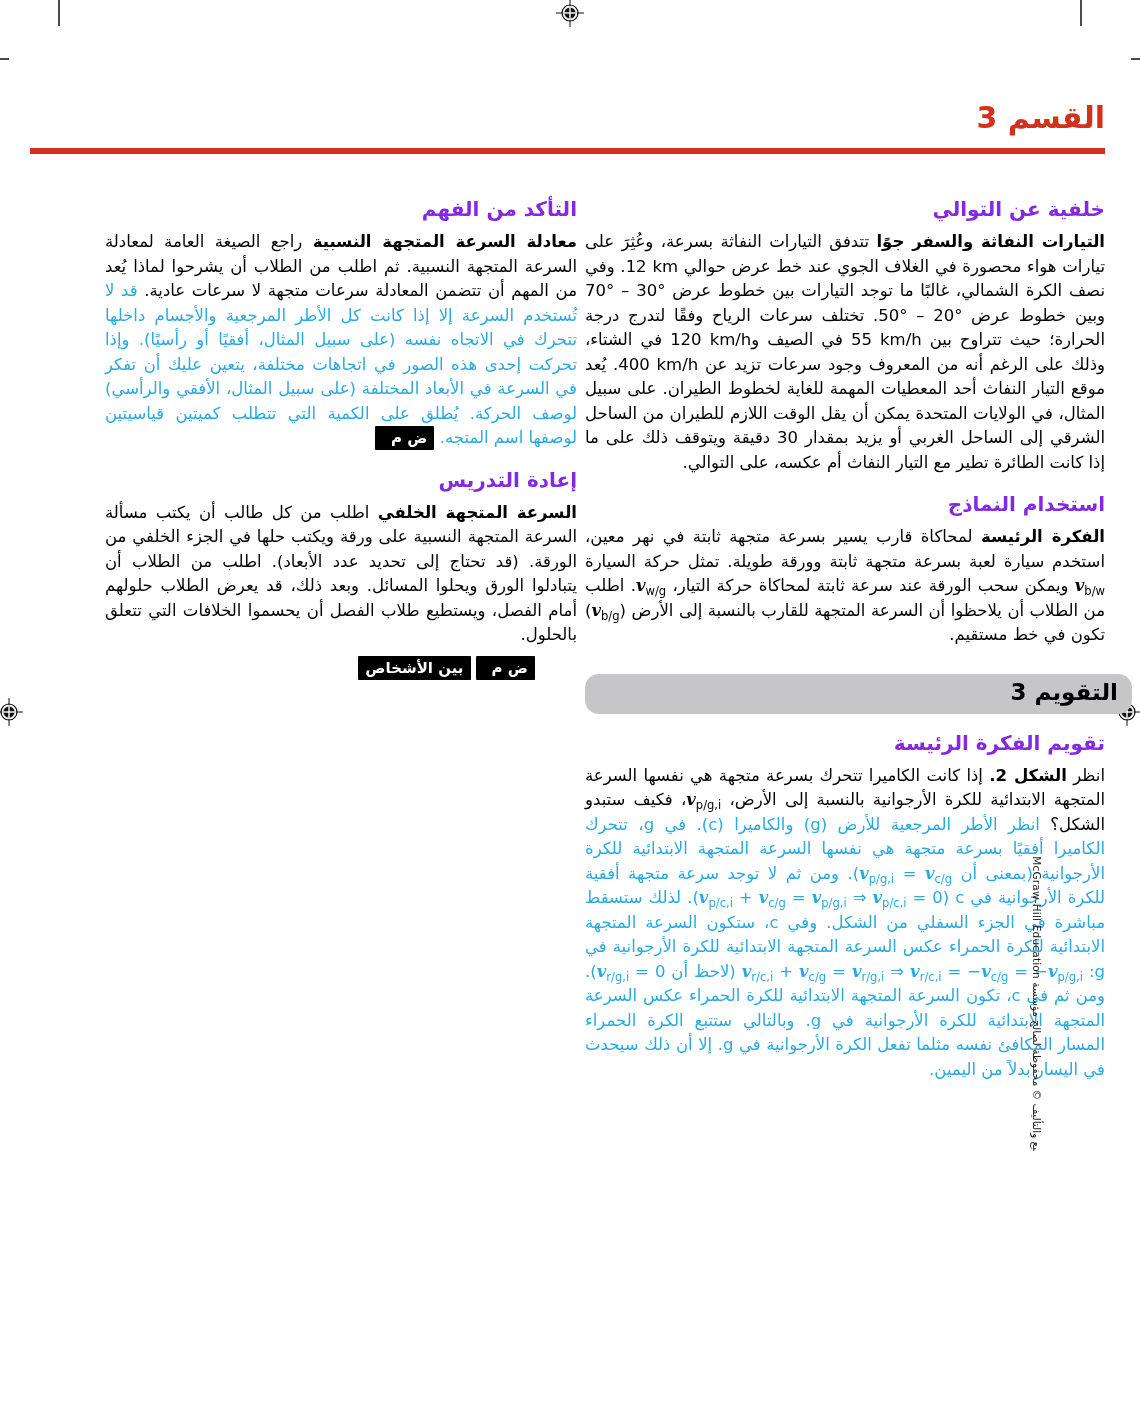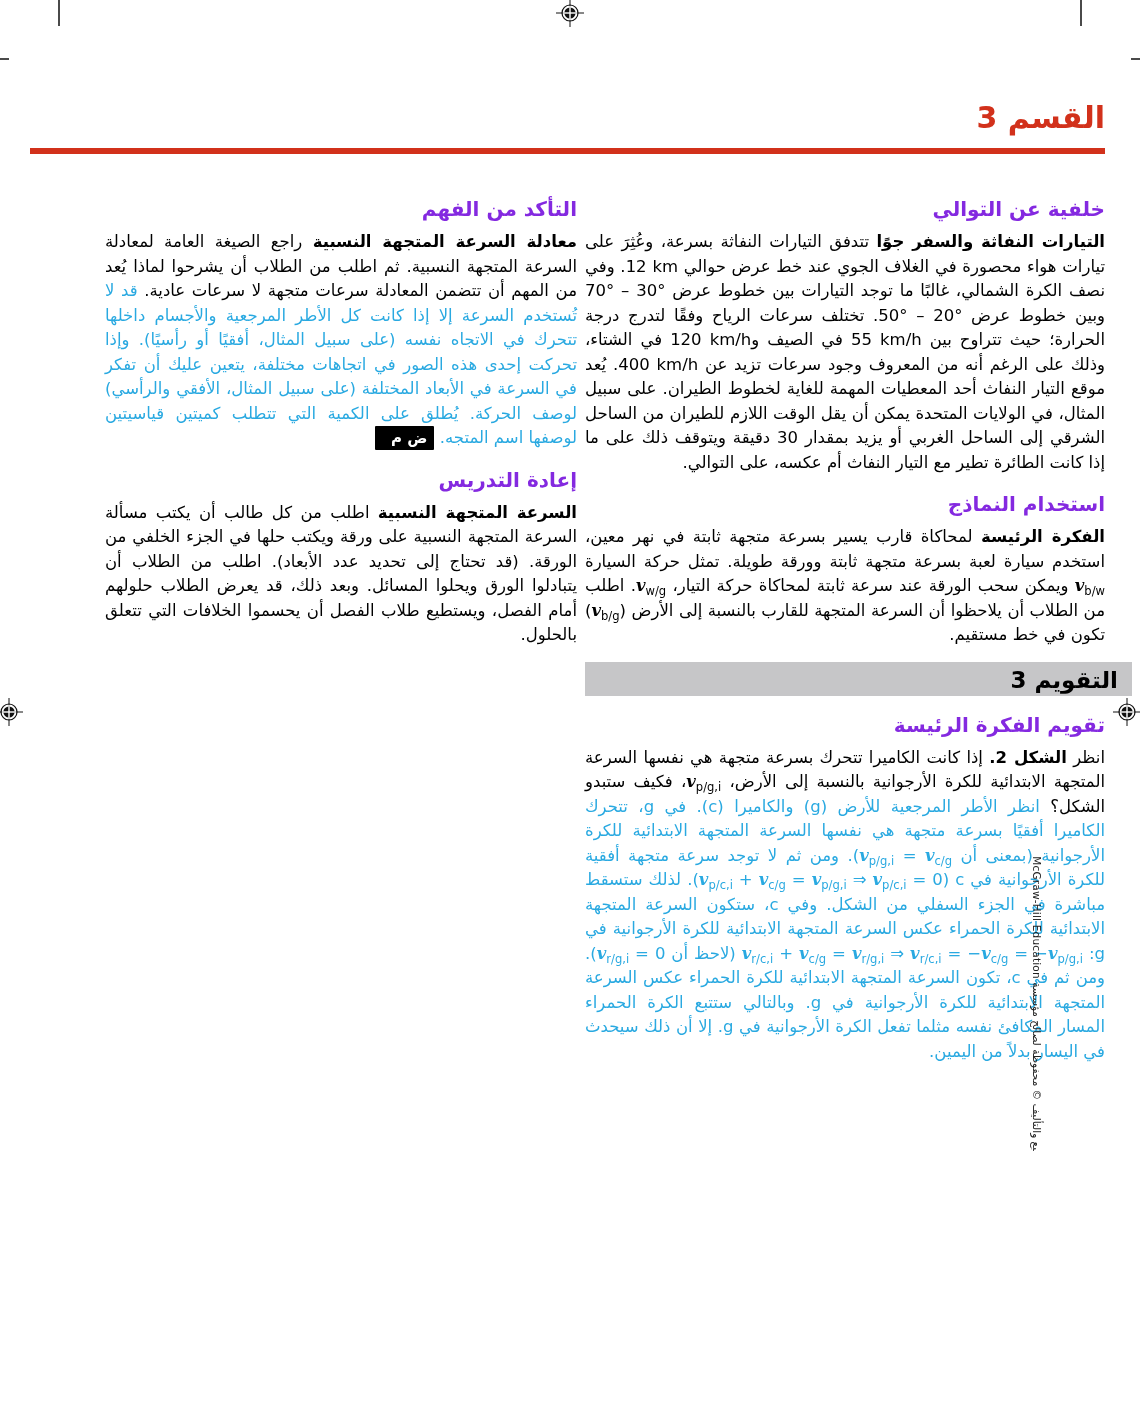--- a/index.html
+++ b/index.html
@@ -27,22 +27,22 @@
   .para{font-size:16.5px;line-height:24.5px;margin:0 0 8px 0;}
   .seg-bold{font-weight:bold;}
   .eq{white-space:nowrap;}
   sub{font-size:0.7em;line-height:0;}
   .var{font-style:italic;font-weight:bold;font-family:"DejaVu Serif",serif;}
   .seg-badge-red,.seg-badge-black{
     display:inline-block;color:#fff;font-weight:bold;font-size:15px;
     line-height:22px;padding:1px 7px;border-radius:1px;
   }
   .assess-bar{
-    margin:14px -27px 10px 0;padding:5px 14px 2px 14px;
-    font-size:23px;font-weight:bold;line-height:27px;
+    margin:26px -27px 10px 0;padding:5px 14px 8px 14px;
+    font-size:23px;font-weight:bold;line-height:27px;border-radius:14px;
   }
   .badges-row{margin:4px 42px 0 0;}
   
   .footer{
     position:absolute;left:135px;top:1310px;display:flex;gap:18px;
     align-items:baseline;font-weight:bold;font-size:15px;
   }
   .footer .f-title{direction:rtl;}
   
   .print-file{
@@ -116,21 +116,22 @@
       <h3 class="col-heading">استخدام النماذج</h3>
       <p class="para"><span class="seg-bold">الفكرة الرئيسة</span> <span class="seg-normal">لمحاكاة قارب يسير بسرعة متجهة ثابتة في نهر معين، استخدم سيارة لعبة بسرعة متجهة ثابتة وورقة طويلة. تمثل حركة السيارة <span dir="ltr" class="eq"><i class="var">v</i><sub>b/w</sub></span> ويمكن سحب الورقة عند سرعة ثابتة لمحاكاة حركة التيار، <span dir="ltr" class="eq"><i class="var">v</i><sub>w/g</sub></span>. اطلب من الطلاب أن يلاحظوا أن السرعة المتجهة للقارب بالنسبة إلى الأرض <span dir="ltr" class="eq">(<i class="var">v</i><sub>b/g</sub>)</span> تكون في خط مستقيم.</span> </p>
       <div class="assess-bar">التقويم 3</div>
       <h3 class="col-heading">تقويم الفكرة الرئيسة</h3>
       <p class="para"><span class="seg-normal">انظر</span> <span class="seg-bold">الشكل 2.</span> <span class="seg-normal">إذا كانت الكاميرا تتحرك بسرعة متجهة هي نفسها السرعة المتجهة الابتدائية للكرة الأرجوانية بالنسبة إلى الأرض، <span dir="ltr" class="eq"><i class="var">v</i><sub>p/g,i</sub></span>، فكيف ستبدو الشكل؟</span> <span class="seg-blue">انظر الأطر المرجعية للأرض (g) والكاميرا (c). في g، تتحرك الكاميرا أفقيًا بسرعة متجهة هي نفسها السرعة المتجهة الابتدائية للكرة الأرجوانية (بمعنى أن <span dir="ltr" class="eq"><i class="var">v</i><sub>p/g,i</sub> = <i class="var">v</i><sub>c/g</sub></span>). ومن ثم لا توجد سرعة متجهة أفقية للكرة الأرجوانية في c <span dir="ltr" class="eq">(<i class="var">v</i><sub>p/c,i</sub> + <i class="var">v</i><sub>c/g</sub> = <i class="var">v</i><sub>p/g,i</sub> ⇒ <i class="var">v</i><sub>p/c,i</sub> = 0)</span>. لذلك ستسقط مباشرة في الجزء السفلي من الشكل. وفي c، ستكون السرعة المتجهة الابتدائية للكرة الحمراء عكس السرعة المتجهة الابتدائية للكرة الأرجوانية في g: <span dir="ltr" class="eq"><i class="var">v</i><sub>r/c,i</sub> + <i class="var">v</i><sub>c/g</sub> = <i class="var">v</i><sub>r/g,i</sub> ⇒ <i class="var">v</i><sub>r/c,i</sub> = −<i class="var">v</i><sub>c/g</sub> = −<i class="var">v</i><sub>p/g,i</sub></span> (لاحظ أن <span dir="ltr" class="eq"><i class="var">v</i><sub>r/g,i</sub> = 0</span>). ومن ثم في c، تكون السرعة المتجهة الابتدائية للكرة الحمراء عكس السرعة المتجهة الابتدائية للكرة الأرجوانية في g. وبالتالي ستتبع الكرة الحمراء المسار المكافئ نفسه مثلما تفعل الكرة الأرجوانية في g. إلا أن ذلك سيحدث في اليسار بدلاً من اليمين.</span> </p>
     </div>
   <div class="col col-left" id="col-left">
       <h3 class="col-heading">التأكد من الفهم</h3>
       <p class="para"><span class="seg-bold">معادلة السرعة المتجهة النسبية</span> <span class="seg-normal">راجع الصيغة العامة لمعادلة السرعة المتجهة النسبية. ثم اطلب من الطلاب أن يشرحوا لماذا يُعد من المهم أن تتضمن المعادلة سرعات متجهة لا سرعات عادية.</span> <span class="seg-blue">قد لا تُستخدم السرعة إلا إذا كانت كل الأطر المرجعية والأجسام داخلها تتحرك في الاتجاه نفسه (على سبيل المثال، أفقيًا أو رأسيًا). وإذا تحركت إحدى هذه الصور في اتجاهات مختلفة، يتعين عليك أن تفكر في السرعة في الأبعاد المختلفة (على سبيل المثال، الأفقي والرأسي) لوصف الحركة. يُطلق على الكمية التي تتطلب كميتين قياسيتين لوصفها اسم المتجه.</span> <span class="seg-badge-red">ض م</span> </p>
       <h3 class="col-heading">إعادة التدريس</h3>
-      <p class="para"><span class="seg-bold">السرعة المتجهة النسبية</span> <span class="seg-normal">اطلب من كل طالب أن يكتب مسألة السرعة المتجهة النسبية على ورقة ويكتب حلها في الجزء الخلفي من الورقة. (قد تحتاج إلى تحديد عدد الأبعاد). اطلب من الطلاب أن يتبادلوا الورق ويحلوا المسائل. وبعد ذلك، قد يعرض الطلاب حلولهم أمام الفصل، ويستطيع طلاب الفصل أن يحسموا الخلافات التي تتعلق بالحلول.</span> </p>
+      <p class="para"><span class="seg-bold">السرعة المتجهة الخلفي</span> <span class="seg-normal">اطلب من كل طالب أن يكتب مسألة السرعة المتجهة النسبية على ورقة ويكتب حلها في الجزء الخلفي من الورقة. (قد تحتاج إلى تحديد عدد الأبعاد). اطلب من الطلاب أن يتبادلوا الورق ويحلوا المسائل. وبعد ذلك، قد يعرض الطلاب حلولهم أمام الفصل، ويستطيع طلاب الفصل أن يحسموا الخلافات التي تتعلق بالحلول.</span> </p>
+      <div class="badges-row"><span class="seg-badge-red">ض م</span> <span class="seg-badge-black">بين الأشخاص</span> </div>
     </div>
 
   <div class="footer">
     <span class="f-num">75</span>
     <span class="f-title">القسم 3 • السرعة المتجهة النسبية</span>
   </div>
 
   <div class="print-file">0087_0102_C06_718462.indd   97</div>
   <div class="print-date">8/19/2016   4:26:49 PM</div>
 

